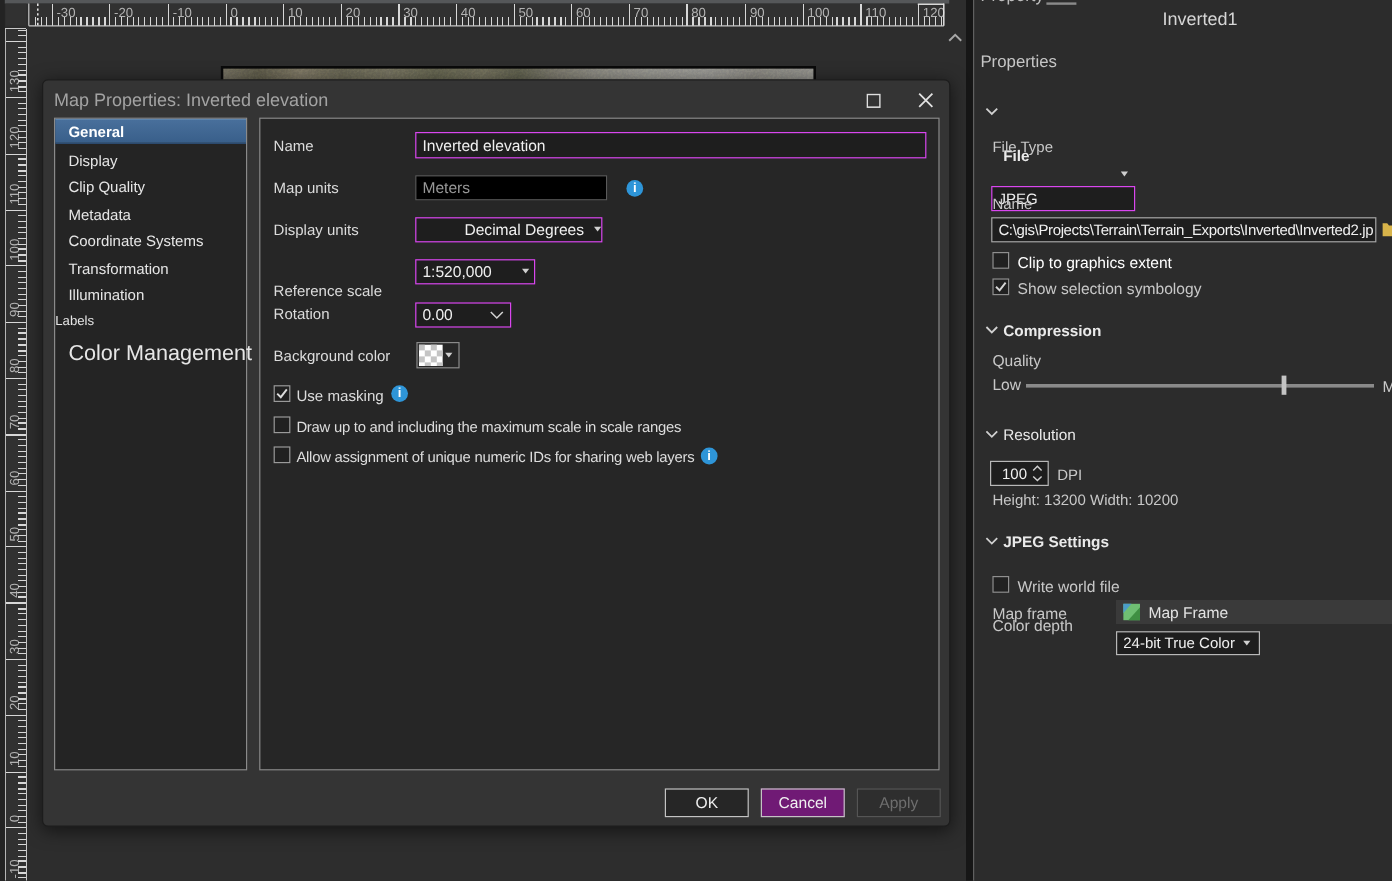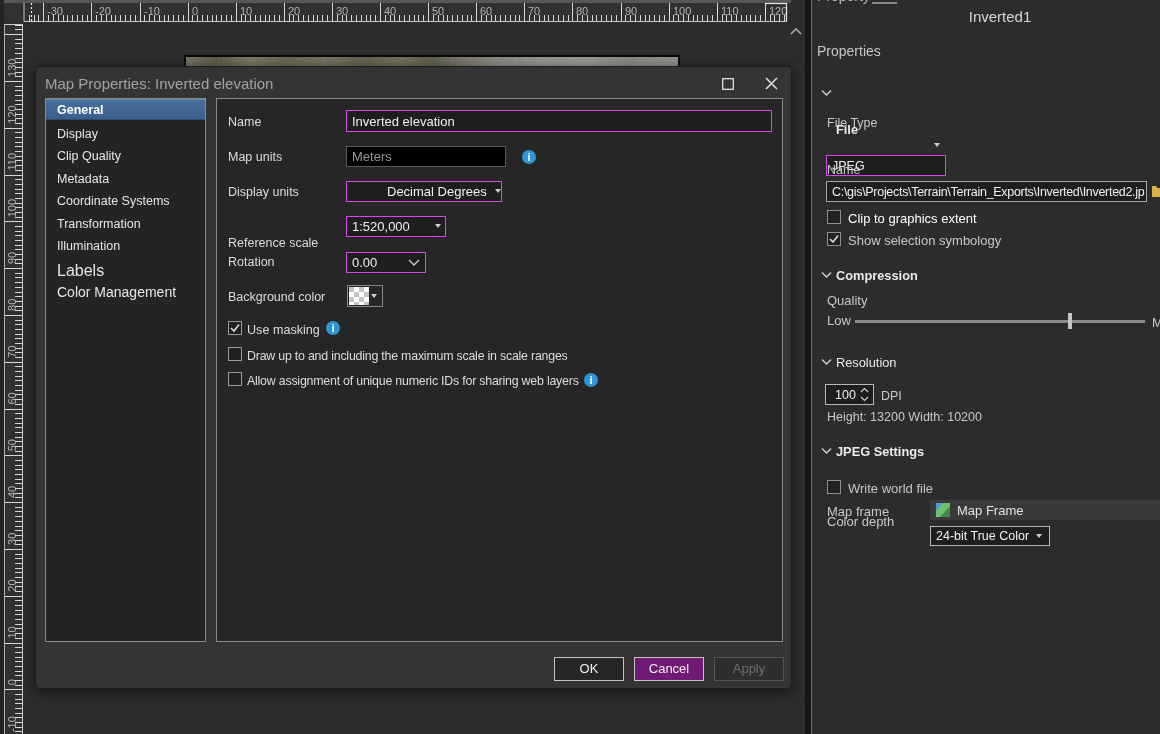--- a/index.html
+++ b/index.html
@@ -494,22 +494,22 @@
       <div class="abs" style="left:0px;top:0px;width:159px;height:21px;
            background:linear-gradient(#486f9b,#395f8a);border-top:1px solid #5d84ad;border-bottom:1px solid #2c4a6e;"></div>
       <div class="abs" style="left:11px;top:4px;color:#ffffff;font-size:12.5px;font-weight:bold;">General</div>
       <div id="navitems">
           <div class="abs" style="left:11px;top:27.5px;color:#e6e6e6;font-size:12.5px;white-space:nowrap;">Display</div>
           <div class="abs" style="left:11px;top:50px;color:#e6e6e6;font-size:12.5px;white-space:nowrap;">Clip Quality</div>
           <div class="abs" style="left:11px;top:72.5px;color:#e6e6e6;font-size:12.5px;white-space:nowrap;">Metadata</div>
           <div class="abs" style="left:11px;top:95px;color:#e6e6e6;font-size:12.5px;white-space:nowrap;">Coordinate Systems</div>
           <div class="abs" style="left:11px;top:117.5px;color:#e6e6e6;font-size:12.5px;white-space:nowrap;">Transformation</div>
           <div class="abs" style="left:11px;top:140px;color:#e6e6e6;font-size:12.5px;white-space:nowrap;">Illumination</div>
-          <div class="abs" style="left:11px;top:162.5px;color:#e6e6e6;font-size:16px;white-space:nowrap;">Labels</div>
-          <div class="abs" style="left:11px;top:185px;color:#e6e6e6;font-size:14px;white-space:nowrap;">Color Management</div>
+          <div class="abs" style="left:0;top:162.5px;color:#e6e6e6;font-size:11px;white-space:nowrap;">Labels</div>
+          <div class="abs" style="left:11px;top:185px;color:#e6e6e6;font-size:18px;white-space:nowrap;">Color Management</div>
         </div>
     </div>
 
     <div class="abs" id="content" style="left:180px;top:31px;width:567px;height:544px;background:#262626;border:1px solid #8a8a8a;">
         <div class="abs lbl" style="left:11px;top:16px;">Name</div>
         <div class="abs inp" style="left:129px;top:11px;width:426px;height:22px;">Inverted elevation</div>
         <div class="abs lbl" style="left:11px;top:51px;">Map units</div>
         <div class="abs inp" style="left:129px;top:47px;width:160px;height:21px;background:#000000;border-color:#5a5a5a;color:#979797;">Meters</div>
         <div class="ibtn" style="left:305px;top:51px;">i</div>
         <div class="abs lbl" style="left:11px;top:86px;">Display units</div>

